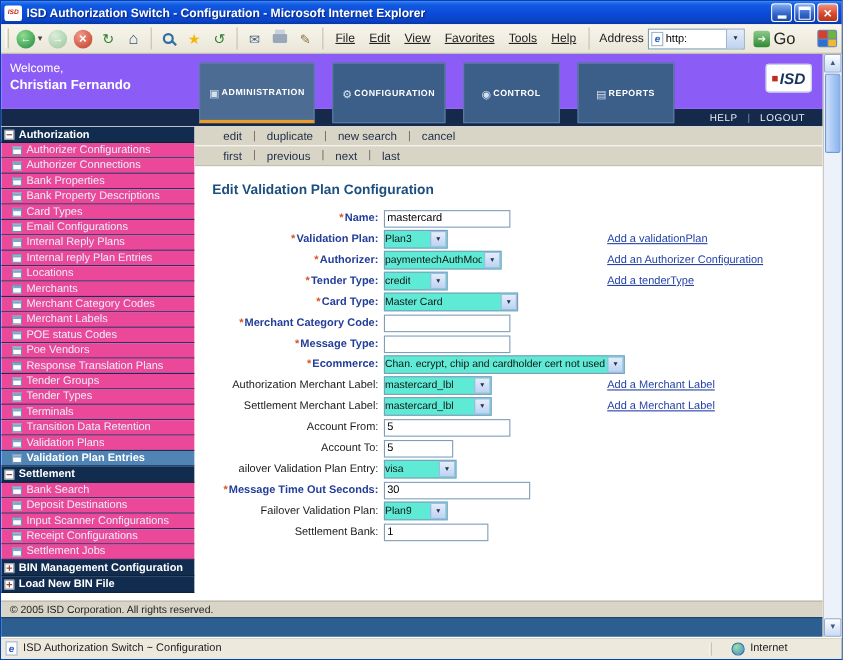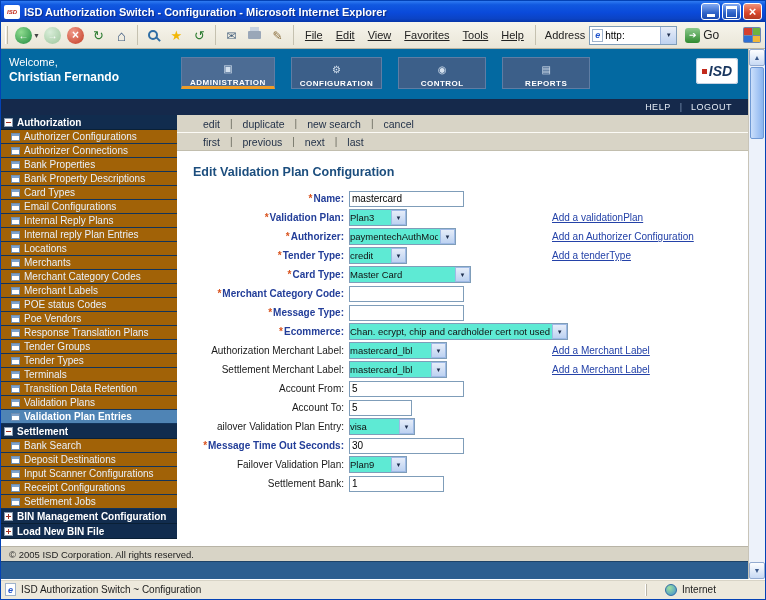--- a/index.html
+++ b/index.html
@@ -58,37 +58,37 @@
   .addr-page-icon { width:11px; height:13px; background:#fff; border:1px solid #9FB3CC; margin:0 2px;
     font-size:9px; font-weight:bold; font-style:italic; color:#2255CC; display:flex; align-items:center; justify-content:center; }
   .addr-input { border:none; outline:none; flex:1; width:30px; font-size:10px; font-family:"Liberation Sans",sans-serif; }
   .addr-drop { width:16px; height:17px; background:linear-gradient(#E8EEF8,#BED2F0); border-left:1px solid #9EB6DC;
     display:flex; align-items:center; justify-content:center; font-size:6px; color:#203050; }
   .addr-drop::before { content:"▼"; }
   .go-btn { display:flex; align-items:center; gap:3px; padding:1px 4px; cursor:pointer; }
   .go-icon { width:15px; height:15px; border-radius:3px; background:linear-gradient(#8CC98C,#2F8A2F);
     color:#fff; font-size:9px; display:flex; align-items:center; justify-content:center; }
   .go-icon::before { content:"➔"; }
-  .go-label { font-size:12px; color:#222; }
+  .go-label { font-size:15px; color:#222; }
   .winflag { width:18px; height:16px; display:grid; grid-template:1fr 1fr / 1fr 1fr; gap:1px; margin-left:auto;
     background:#6B86B0; padding:1px; border-radius:2px; }
   .winflag i { display:block; }
   .wf-r { background:#D43F2F; } .wf-g { background:#6CB33F; } .wf-b { background:#2E6FD4; } .wf-y { background:#F0B73A; }
 
   
   .viewport { flex:1; display:flex; overflow:hidden; background:#fff; }
   .page { flex:1; display:flex; flex-direction:column; overflow:hidden; }
 
   
-  .site-header { height:50px; flex:0 0 50px; background:#0369a1; position:relative; display:flex; }
+  .site-header { height:50px; flex:0 0 50px; background:#8b5cf6; position:relative; display:flex; }
   .welcome { padding:7px 0 0 8px; color:#fff; }
   .welcome-1 { font-size:11px; }
   .welcome-2 { font-size:12px; font-weight:bold; margin-top:2px; }
   .tab-bar { position:absolute; left:180px; top:8px; display:flex; gap:16px; }
-  .tab { min-width:88px; height:32px; background:#3C5F89; border:1px solid #5F7DA4; display:flex; flex-direction:column;
+  .tab { min-width:88px; height:55px; background:#3C5F89; border:1px solid #5F7DA4; display:flex; flex-direction:row;
     align-items:center; justify-content:center; gap:2px; cursor:pointer; padding:0 8px; }
   .tab.active { background:#4C6C94; border-bottom:3px solid #ED9C28; }
   .tab-icon::before { font-size:10px; color:#D3E0EE; line-height:1; }
   [data-name="administration-icon"]::before { content:"▣"; }
   [data-name="configuration-icon"]::before { content:"⚙"; }
   [data-name="control-icon"]::before { content:"◉"; }
   [data-name="reports-icon"]::before { content:"▤"; }
   .tab-label { color:#fff; font-size:8px; font-weight:bold; letter-spacing:0.5px; white-space:nowrap; }
   .site-logo { position:absolute; right:10px; top:9px; width:42px; height:26px; background:#fff; border-radius:3px;
     display:flex; align-items:center; justify-content:center; font-size:14px; font-weight:bold; font-style:italic;
@@ -105,21 +105,21 @@
   .body-row { flex:1; display:flex; overflow:hidden; background:#fff; }
 
   
   .sidebar { width:176px; flex:0 0 176px; background:#fff; overflow:hidden; }
   .side-section { height:15px; background:#112C4E; display:flex; align-items:center; padding-left:3px; gap:4px;
     border-bottom:1px solid #0A2036; cursor:pointer; }
   .side-section-label { color:#fff; font-size:10px; font-weight:bold; white-space:nowrap; }
   .tree-icon { width:9px; height:9px; background:#fff; border:1px solid #8A9AAE; position:relative; flex:0 0 9px; }
   .tree-icon::before { content:""; position:absolute; left:1px; right:1px; top:3px; height:1px; background:#A03024; }
   .tree-icon.collapsed::after { content:""; position:absolute; top:1px; bottom:1px; left:3px; width:1px; background:#A03024; }
-  .side-item { height:14px; background:#a16207; display:flex; align-items:center; padding-left:10px; gap:4px;
+  .side-item { height:14px; background:#ec4899; display:flex; align-items:center; padding-left:10px; gap:4px;
     border-bottom:1px solid #12345C; cursor:pointer; }
   .side-item-label { color:#E8F0FA; font-size:10px; white-space:nowrap; }
   .side-item.selected { background:#4F84B5; }
   .side-item.selected .side-item-label { color:#fff; font-weight:bold; }
   .item-icon { width:9px; height:8px; background:#fff; border:1px solid #6F8FB3; position:relative; flex:0 0 9px; }
   .item-icon::before { content:""; position:absolute; left:0; right:0; top:0; height:2px; background:#7FA3CC; }
 
   
   .main { flex:1; background:#fff; display:flex; flex-direction:column; overflow:hidden; }
   .action-bar { height:18px; flex:0 0 18px; background:#D8D4C6; border-bottom:1px solid #FCFBF6;
@@ -540,21 +540,21 @@
                   <div class="fctrl">
                     <span class="xp-select" data-name="ailover-validation-plan-entry-select" style="width: 66px;">
                       <span class="sel-val">visa</span>
                       <span class="sel-arrow" data-name="dropdown-arrow-icon"></span>
                     </span>
                   </div>
                 </div>
                 <div class="form-row" data-name="form-row">
                   <div class="flabel req" data-name="field-label"><span class="star" data-name="required-asterisk">*</span><span class="flabel-text">Message Time Out Seconds:</span></div>
                   <div class="fctrl">
-                    <input class="xp-input" data-name="message-time-out-seconds-input" type="text" value="30" style="width: 115px;">
+                    <input class="xp-input" data-name="message-time-out-seconds-input" type="text" value="30" style="width: 133px;">
                   </div>
                 </div>
                 <div class="form-row" data-name="form-row">
                   <div class="flabel" data-name="field-label"><span class="flabel-text">Failover Validation Plan:</span></div>
                   <div class="fctrl">
                     <span class="xp-select" data-name="failover-validation-plan-select" style="width: 58px;">
                       <span class="sel-val">Plan9</span>
                       <span class="sel-arrow" data-name="dropdown-arrow-icon"></span>
                     </span>
                   </div>

